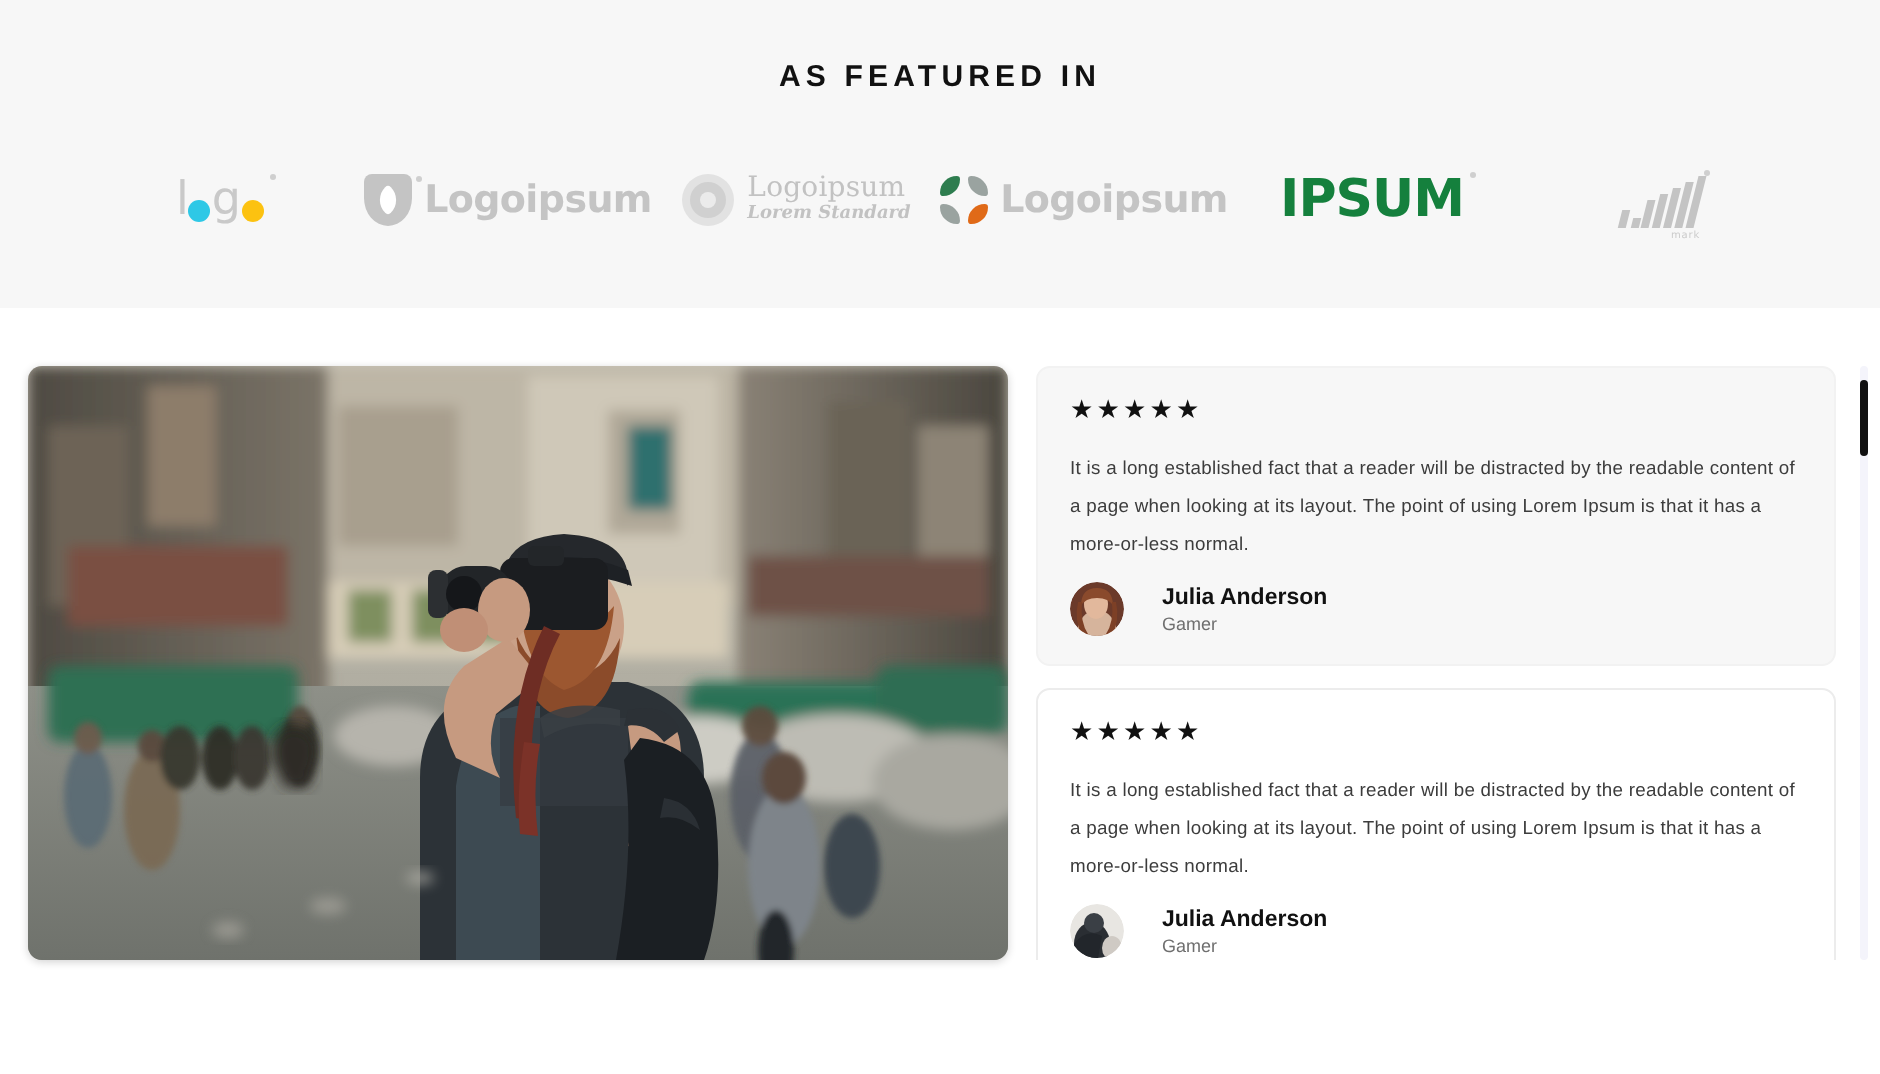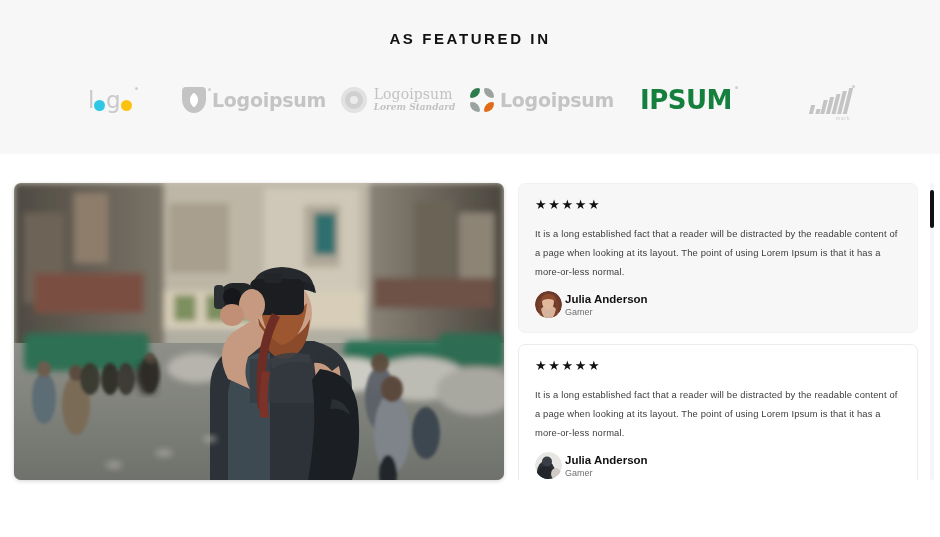--- a/index.html
+++ b/index.html
@@ -200,21 +200,21 @@
     margin-bottom:12px;
   }
   .quote{
     font-size:9.4px;
     line-height:19px;
     color:#3c3c3c;
     letter-spacing:0.15px;
     max-width:372px;
   }
   .person{
-    display:flex; align-items:center; gap:3px; margin-top:10px;
+    display:flex; align-items:center; gap:19px; margin-top:10px;
   }
   .avatar{
     width:27px;height:27px;border-radius:50%;
     overflow:hidden; flex:0 0 auto;
   }
   .avatar svg{ display:block; width:27px;height:27px; }
   .p-name{
     font-size:11.5px; font-weight:bold; color:#111111; line-height:14px;
   }
   .p-role{

